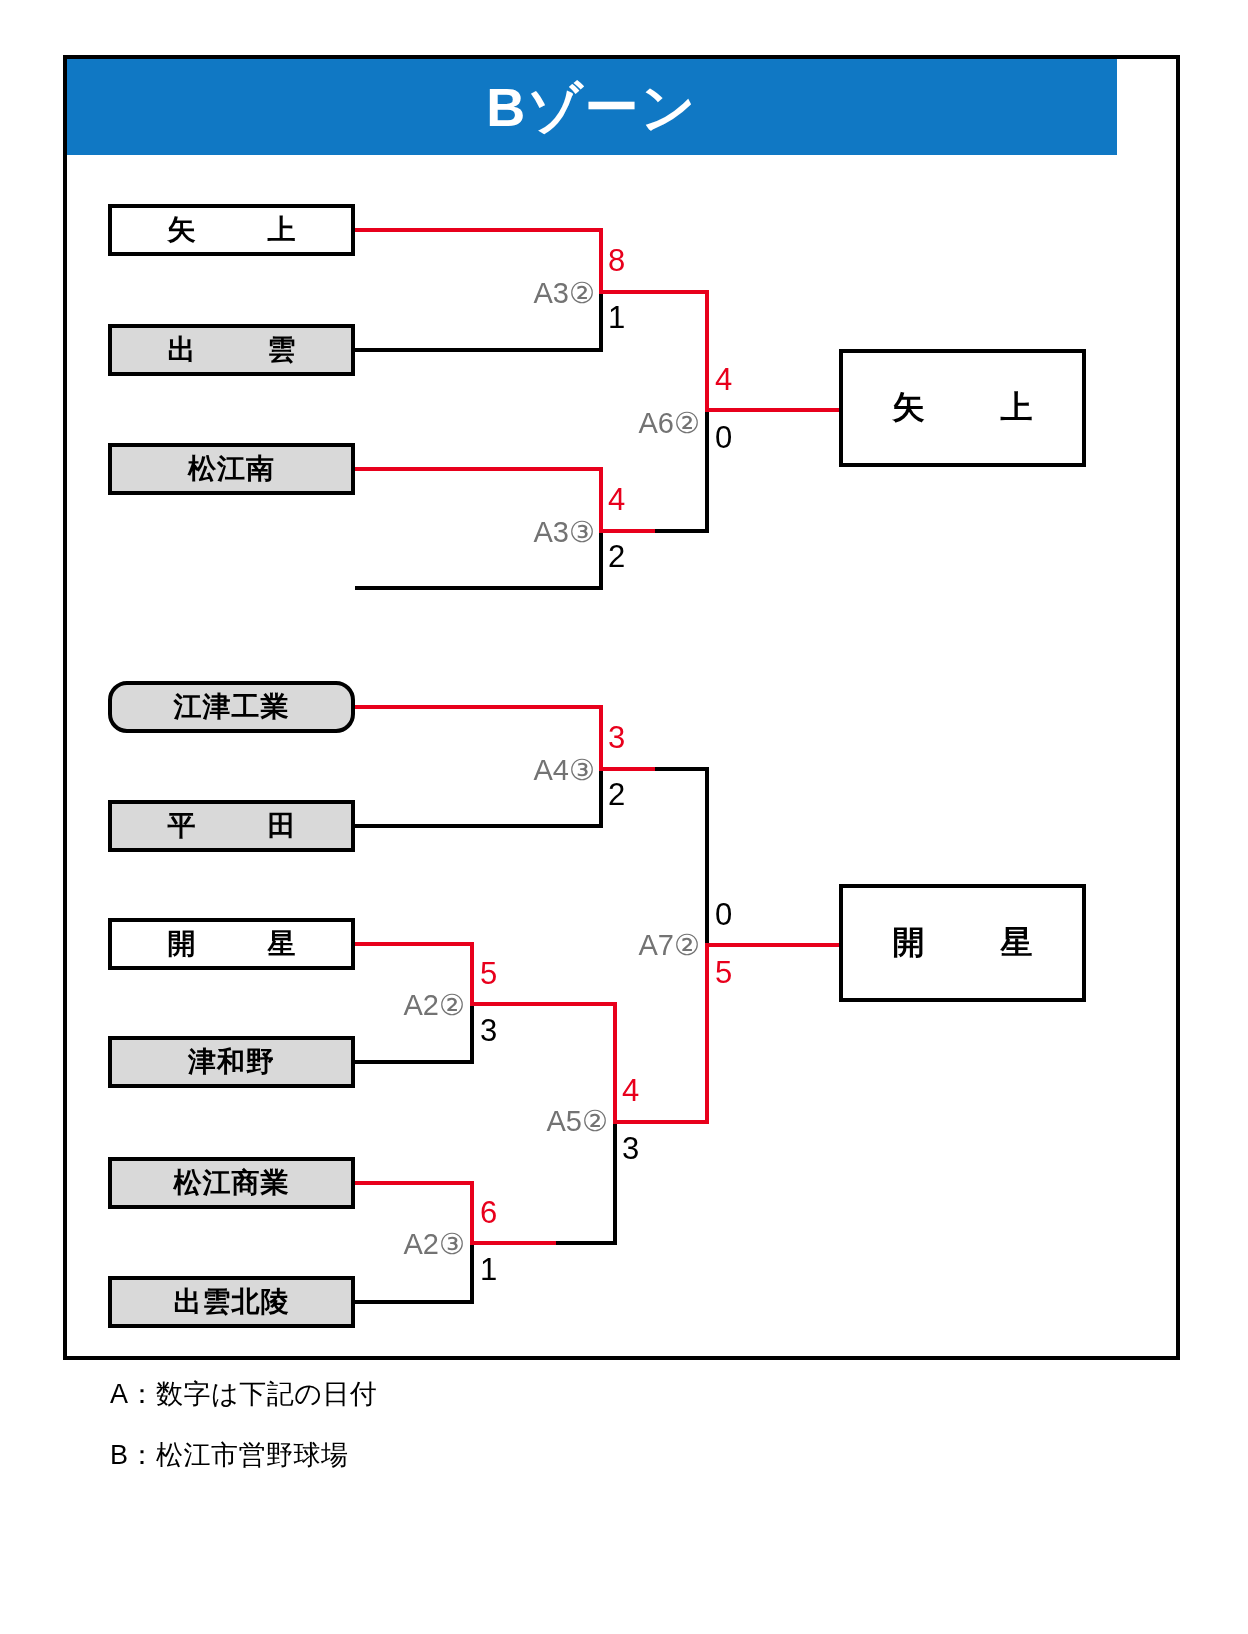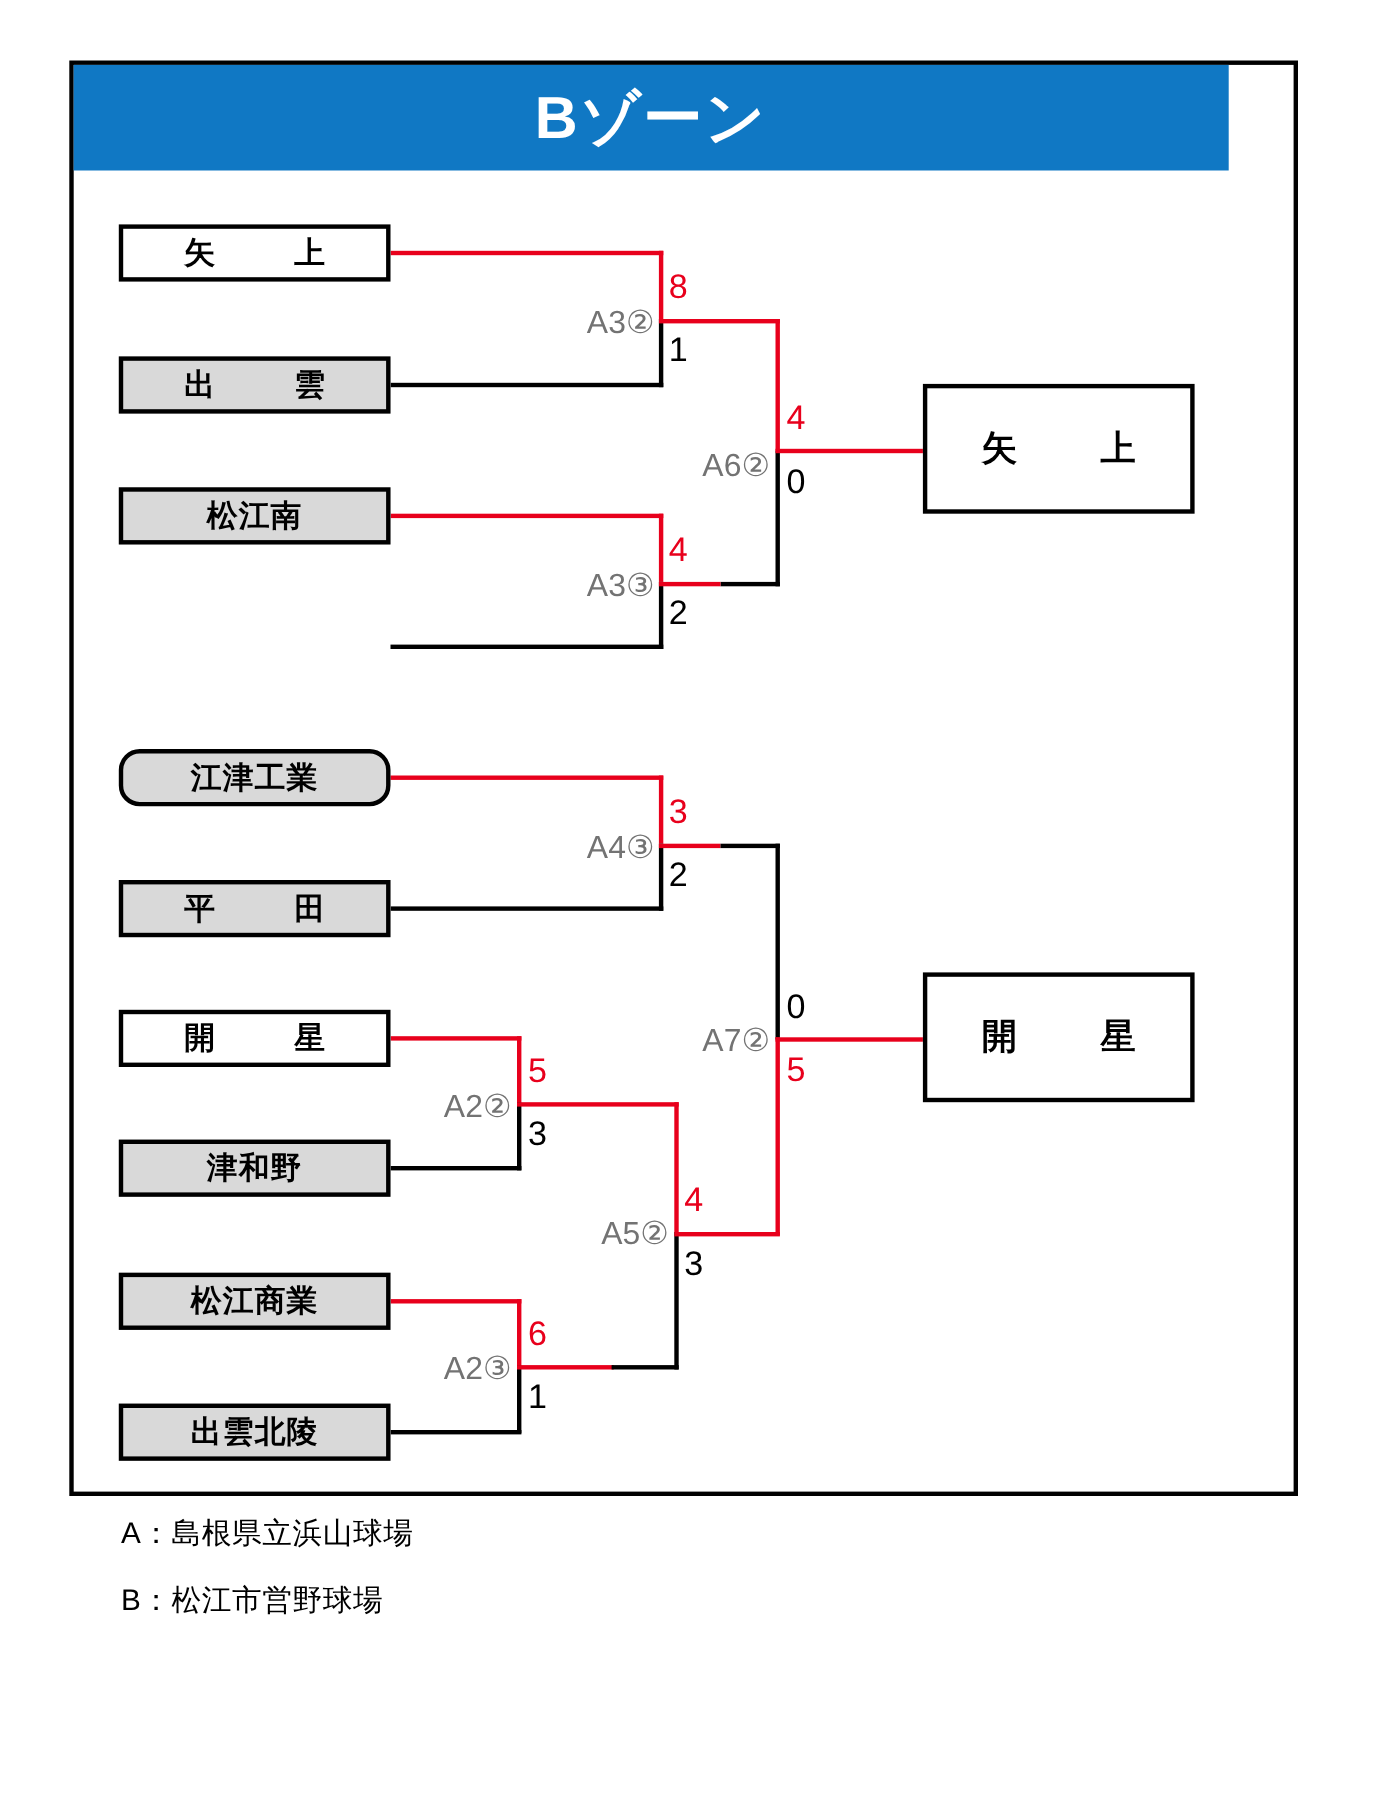--- a/index.html
+++ b/index.html
@@ -194,16 +194,16 @@
   <div class="h red" style="left:613px; top:1120px; width:96px;"></div>
   <div class="v blk" style="left:705px; top:767px; height:178px;"></div>
   <div class="v red" style="left:705px; top:943px; height:180px;"></div>
   <div class="mlabel" style="left:530px; top:928px; width:170px;">A7②</div>
   <div class="score blk" style="left:715px; top:897px;">0</div>
   <div class="score red" style="left:715px; top:955px;">5</div>
 
   <div class="h red" style="left:705px; top:943px; width:136px;"></div>
   <div class="winner" style="left:839px; top:884px;">開　星</div>
 
-  <div class="note" style="left:110px; top:1376px;">A：島根県立浜山球場</div>
+  <div class="note" style="left:110px; top:1376px;">A：数字は下記の日付</div>
   <div class="note" style="left:110px; top:1437px;">B：松江市営野球場</div>
 
 </div>
 
 </body></html>

